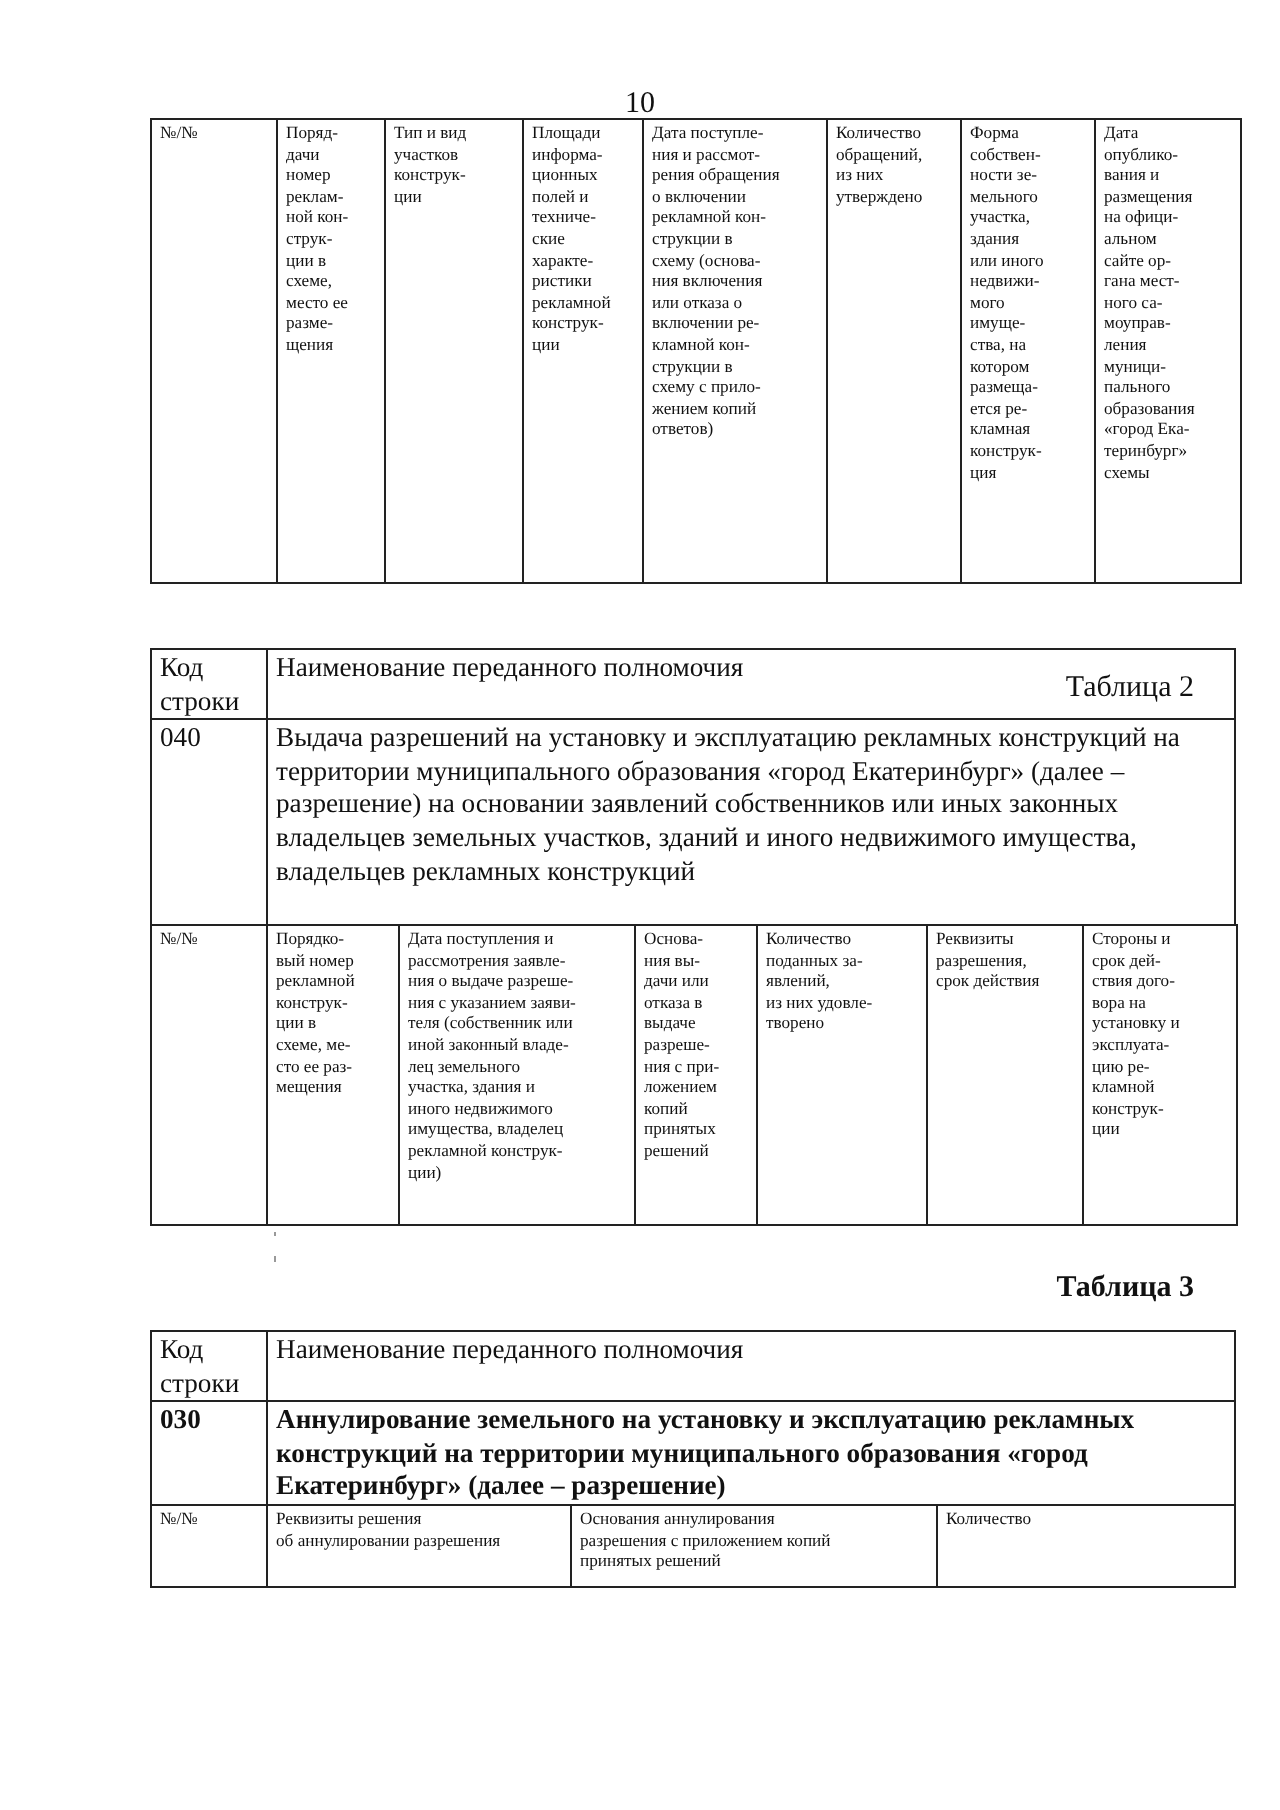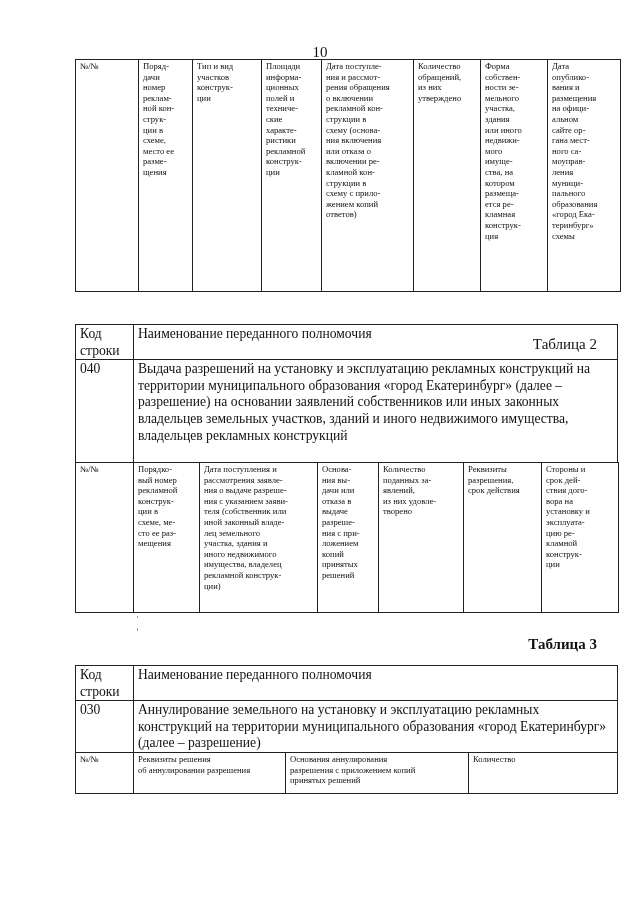--- a/index.html
+++ b/index.html
@@ -210,21 +210,21 @@
 <table class="big" style="left:75px; top:665px; width:543px;">
   <colgroup>
       <col style="width:58px">
       <col>
     </colgroup>
   <tbody>
       <tr style="height:35px;">
     <td class="code">Код строки</td>
     <td>Наименование переданного полномочия</td>
   </tr>
-  <tr style="height:51px;">
+  <tr style="height:51px;font-weight:bold;">
     <td class="code">030</td>
     <td>Аннулирование земельного на установку и эксплуатацию рекламных конструкций на территории муниципального образования «город Екатеринбург» (далее – разрешение)</td>
   </tr>
 </tbody>
   </table>
 
 <table class="small" style="left:75px; top:752px; width:543px; height:42px;">
   <colgroup>
     <col style="width:58px">
       <col style="width:152px">

